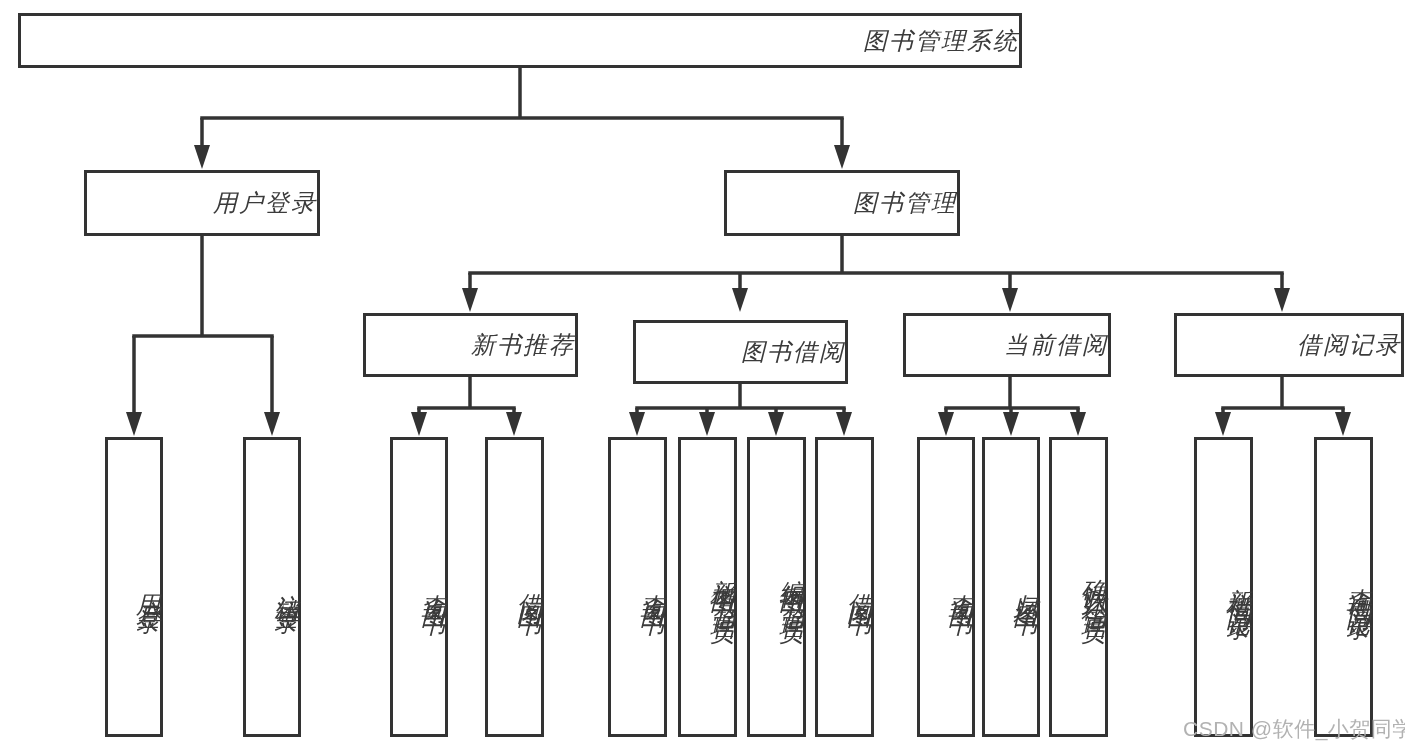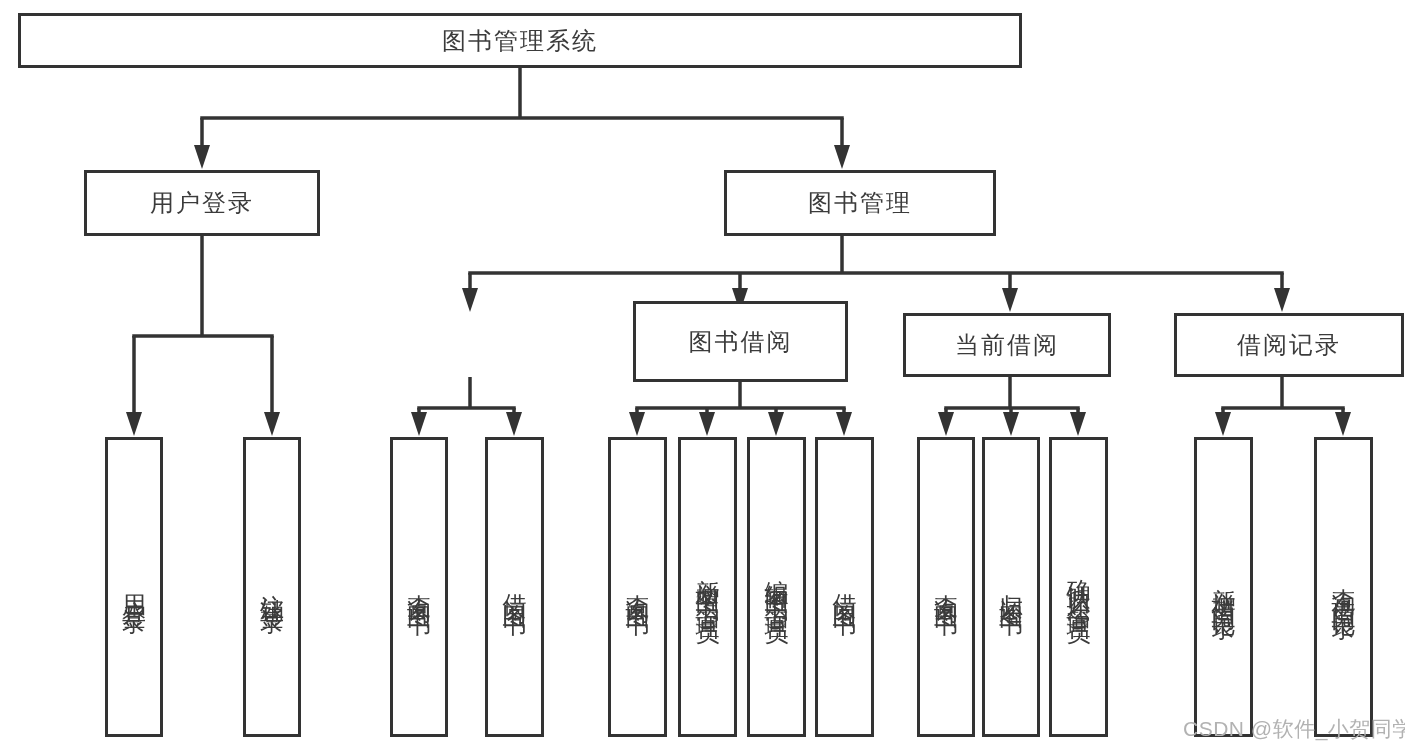--- a/index.html
+++ b/index.html
@@ -10,22 +10,23 @@
   }
   html,body{margin:0;padding:0;background:#fff;}
   .stage{
     position:relative;width:1405px;height:747px;background:var(--bg);
     font-family:"Liberation Sans",sans-serif;overflow:hidden;
   }
   svg.connectors{position:absolute;left:0;top:0;pointer-events:none;}
   .box{
     position:absolute;box-sizing:border-box;background:#fff;
     border:3px solid var(--line);
-    display:flex;align-items:center;justify-content:center;
+    display:flex;align-items:center;justify-content:flex-end;
     color:var(--text);
+    font-style:italic;
   }
   .box.h span{font-size:24px;letter-spacing:2px;white-space:nowrap;}
   .box.v span{
     writing-mode:vertical-rl;text-orientation:mixed;
     font-size:24px;letter-spacing:6px;line-height:1;white-space:nowrap;
   }
   .watermark{
     position:absolute;left:1183px;top:715px;z-index:5;
     font-size:21px;color:var(--wm);white-space:nowrap;letter-spacing:0.5px;
   }
@@ -94,25 +95,28 @@
       </g>
     </svg>
 
   <div class="box h" style="left:18px;top:13px;width:1004px;height:55px">
     <span>图书管理系统</span>
   </div>
 
   <div class="box h" style="left:84px;top:170px;width:236px;height:66px">
     <span>用户登录</span>
   </div>
-  <div class="box h" style="left:724px;top:170px;width:272px;height:66px">
+  <div class="box h" style="left:724px;top:170px;width:236px;height:66px">
     <span>图书管理</span>
   </div>
 
-  <div class="box h" style="left:633px;top:301px;width:215px;height:81px">
+  <div class="box h" style="left:363px;top:313px;width:215px;height:64px">
+    <span>新书推荐</span>
+  </div>
+  <div class="box h" style="left:633px;top:320px;width:215px;height:64px">
     <span>图书借阅</span>
   </div>
   <div class="box h" style="left:903px;top:313px;width:208px;height:64px">
     <span>当前借阅</span>
   </div>
   <div class="box h" style="left:1174px;top:313px;width:230px;height:64px">
     <span>借阅记录</span>
   </div>
 
   <div class="box v" style="left:105px;top:437px;width:58px;height:300px">

